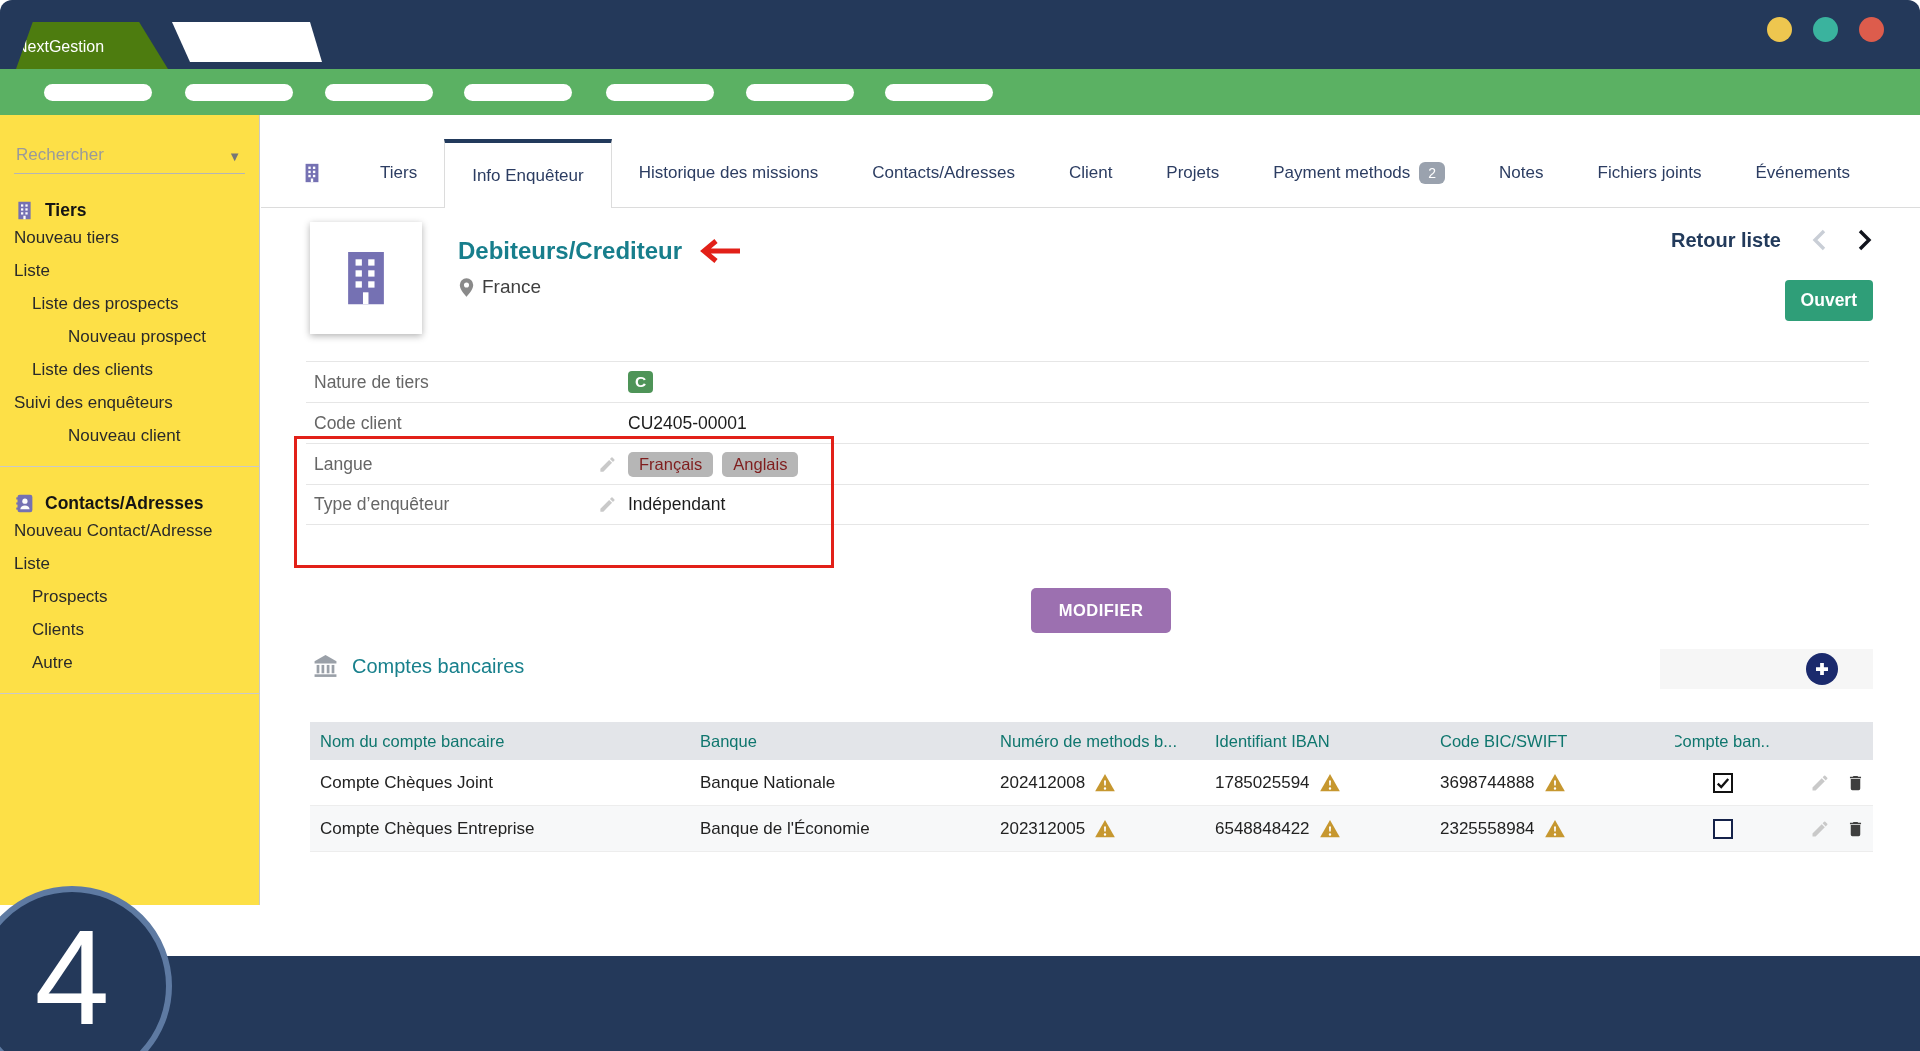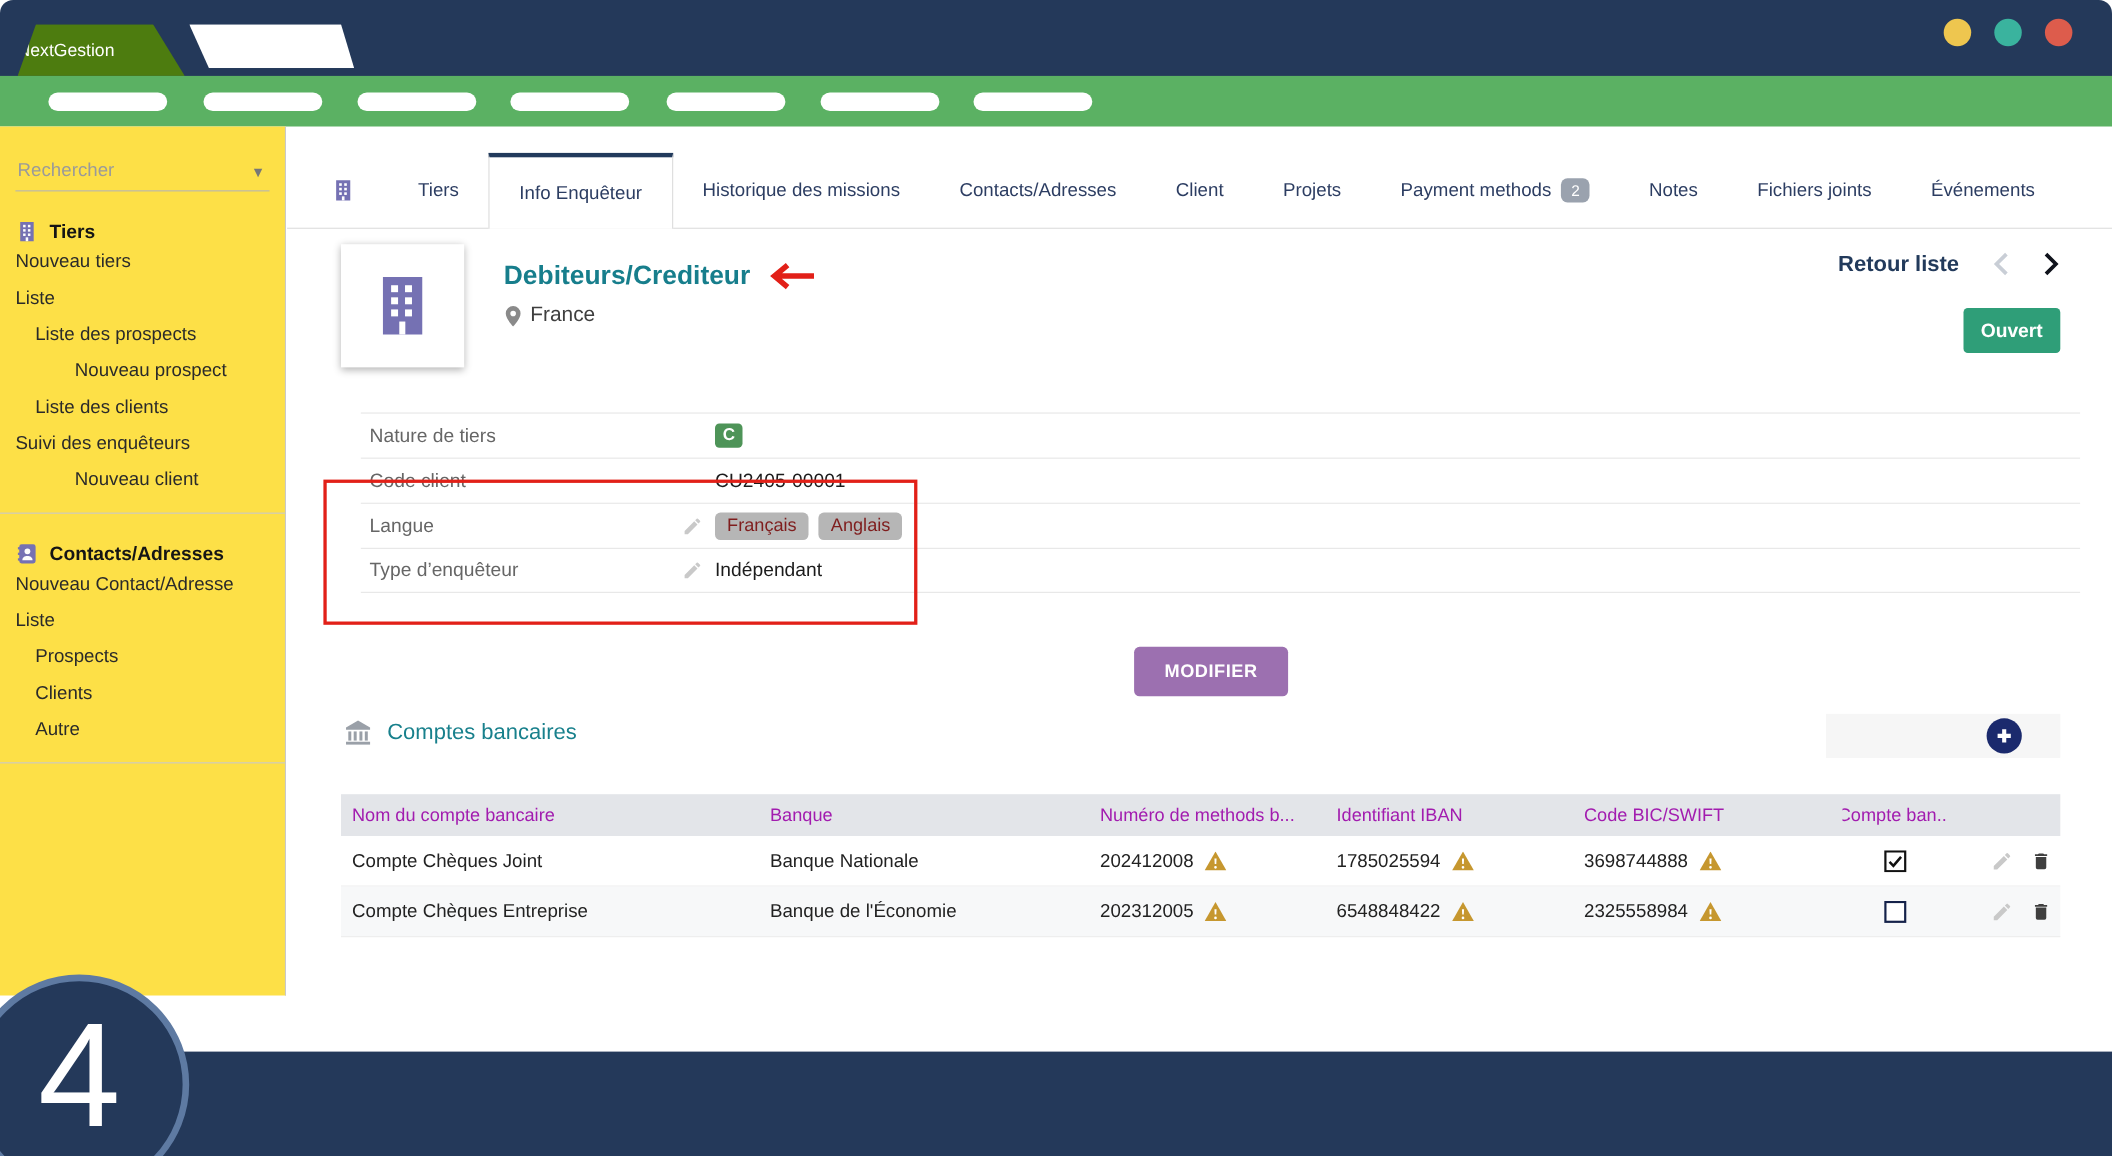--- a/index.html
+++ b/index.html
@@ -51,21 +51,21 @@
   .rec-title h1 { font-size:24px; color:#177e8c; font-weight:bold; }
   .rec-loc { position:absolute; left:458px; top:276px; display:flex; align-items:center; gap:7px;
              font-size:19px; color:#3f3f3f; }
   .retour-row { position:absolute; top:228px; right:47px; display:flex; align-items:center; gap:30px; }
   .retour-row .lbl { font-size:20px; font-weight:bold; color:#223a5b; cursor:pointer; }
   .status-btn { position:absolute; top:280px; right:47px; background:#2f9e78; color:#fff; border:none;
                 font-family:"Liberation Sans", sans-serif; font-size:17.5px; font-weight:bold;
                 padding:10px 16px; border-radius:4px; cursor:pointer; }
 
   
-  .details { position:absolute; left:328px; top:361px; width:1563px;margin-top:14px; }
+  .details { position:absolute; left:306px; top:361px; width:1563px; }
   .frow { display:flex; align-items:center; height:41px; border-top:1px solid #e6e6e6; }
   .frow:last-child { border-bottom:1px solid #e6e6e6; }
   .flabel { width:292px; padding-left:8px; font-size:17.5px; color:#666; }
   .fpencil { width:30px; display:flex; align-items:center; }
   .fvalue { display:flex; align-items:center; gap:9px; font-size:17.5px; color:#1c1c1c; }
   .chip { background:#b6b6b6; color:#7f1d1d; border-radius:5px; padding:3px 11px; font-size:16.5px; }
   .nature-badge { background:#4e9458; color:#fff; font-weight:bold; font-size:15.5px; border-radius:4px; padding:2px 7px; }
   .red-box { position:absolute; left:294px; top:436px; width:540px; height:132px; border:3px solid #e22018; pointer-events:none; }
 
   .modify-btn { position:absolute; left:1031px; top:588px; width:140px; height:45px; background:#9c70b0; color:#fff;
@@ -74,21 +74,21 @@
 
   
   .bank-head { position:absolute; left:312px; top:654px; display:flex; align-items:center; gap:13px; }
   .bank-head .ttl { font-size:20px; color:#18808c; }
   .plus-strip { position:absolute; left:1660px; top:649px; width:213px; height:40px; background:#f6f6f6; }
   .plus-btn { position:absolute; left:1806px; top:653px; width:32px; height:32px; border-radius:50%; background:#1b2a6d;
               border:none; display:flex; align-items:center; justify-content:center; cursor:pointer; }
 
   .btable { position:absolute; left:310px; top:722px; width:1563px; font-size:17px; }
   .brow { display:flex; align-items:center; }
-  .bhead { height:38px; background:#e3e5e9; color:#a21caf; font-size:16.5px; }
+  .bhead { height:38px; background:#e3e5e9; color:#0f766e; font-size:16.5px; }
   .bdata { height:46px; background:#fff; border-bottom:1px solid #ededed; color:#222; }
   .bdata.alt { background:#f7f8f9; }
   .bc { padding-left:10px; display:flex; align-items:center; gap:10px; overflow:hidden; white-space:nowrap; }
   .c-name { width:380px; } .c-bank { width:300px; } .c-num { width:215px; }
   .c-iban { width:225px; } .c-bic { width:245px; }
   .c-chk { width:95px; justify-content:center; padding-left:0; }
   .c-act { flex:1; justify-content:flex-end; gap:16px; padding-right:8px; }
   .cbx { width:20px; height:20px; border:2px solid #15224a; background:#fff; display:flex; align-items:center;
          justify-content:center; cursor:pointer; }
   .cbx svg { display:none; }

